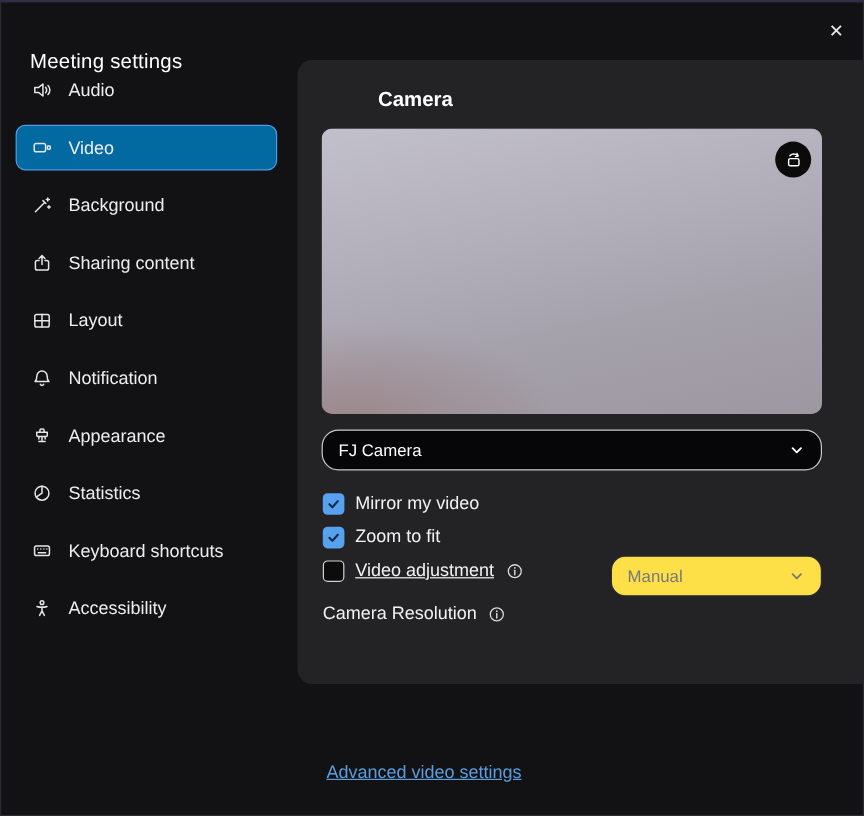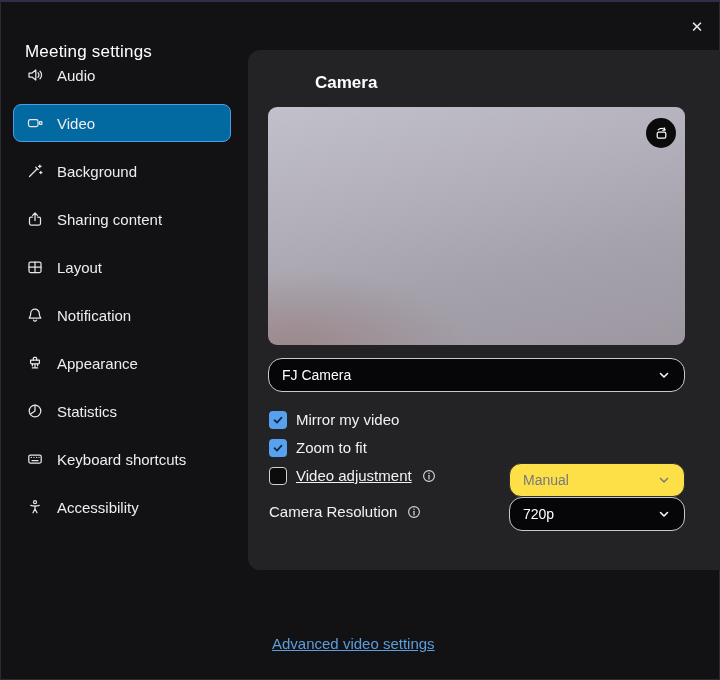--- a/index.html
+++ b/index.html
@@ -286,24 +286,18 @@
       <span>Camera Resolution</span>
       <span class="info-icn">
         <svg width="14" height="14" viewBox="0 0 14 14">
           <circle cx="7" cy="7" r="5.4" fill="none" stroke="#d8d8d8" stroke-width="1.1"></circle>
           <path d="M7 6.3 V10" stroke="#d8d8d8" stroke-width="1.2" stroke-linecap="round"></path>
           <circle cx="7" cy="4.3" r="0.7" fill="#d8d8d8"></circle>
         </svg>
       </span>
     </div>
 
-    <div class="select res-select">
-      <span>720p</span>
-      <svg width="14" height="14" viewBox="0 0 14 14">
-        <path class="chev" d="M3.5 5.5 L7 9 L10.5 5.5"></path>
-      </svg>
-    </div>
 
   </div>
 
   <a class="adv-link">Advanced video settings</a>
 
 </div>
 
 </body></html>

